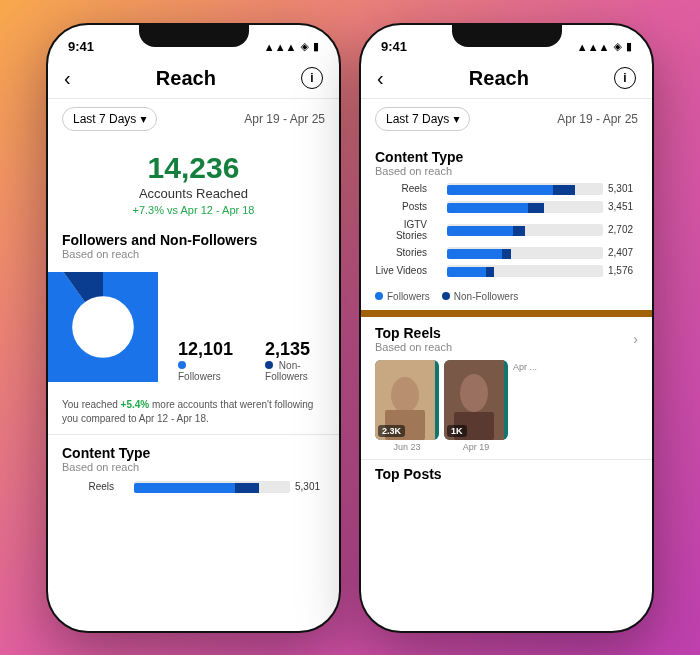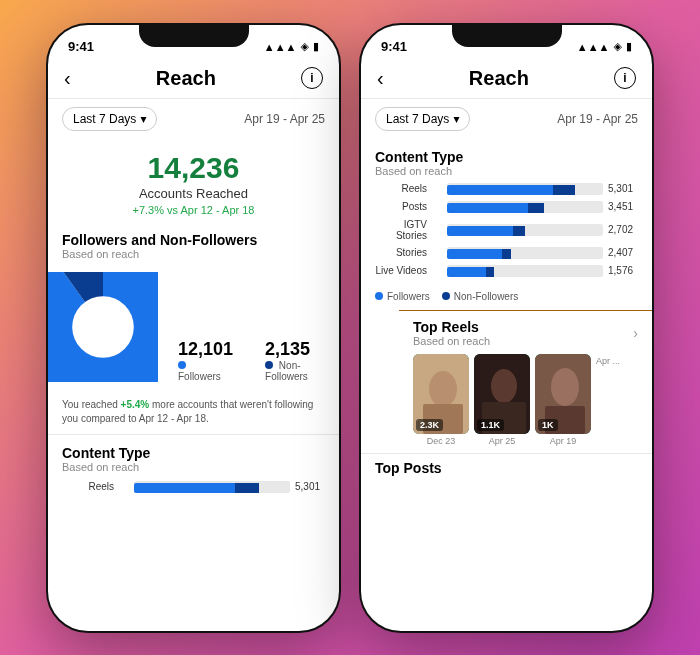--- a/index.html
+++ b/index.html
@@ -317,21 +317,21 @@
     }
 
     .reels-thumbnails {
       display: flex;
       gap: 5px;
       padding: 5px 14px;
       overflow: hidden;
     }
 
     .reel-thumb {
-      width: 56px;
+      width: 64px;
       height: 80px;
       border-radius: 6px;
       background: #0f766e;
       position: relative;
       overflow: hidden;
       flex-shrink: 0;
     }
 
     .reel-overlay {
       position: absolute;
@@ -547,54 +547,43 @@
       <div class="legend-item">
         <span class="legend-dot" style="background:#1a73e8"></span>
         <span>Followers</span>
       </div>
       <div class="legend-item">
         <span class="legend-dot" style="background:#0a3d8f"></span>
         <span>Non-Followers</span>
       </div>
     </div>
 
-    <div style="border-top:1px solid #a16207;margin-left:38px;">
+    <div style="border-top:7px solid #a16207;">
       <div class="top-reels-header">
         <div>
           <div class="title" style="font-size:14px;font-weight:700;color:#000;">Top Reels</div>
           <div class="subtitle" style="font-size:11px;color:#888;">Based on reach</div>
         </div>
         <span class="chevron">›</span>
       </div>
 
       <div class="reels-thumbnails">
 
         <div class="reel-item">
           <div class="reel-thumb">
             <svg width="60" height="80" viewBox="0 0 60 80">
               <rect width="60" height="80" fill="#c8a882"></rect>
               <ellipse cx="30" cy="35" rx="14" ry="18" fill="#b89070"></ellipse>
               <rect x="10" y="50" width="40" height="30" fill="#a07858" rx="2"></rect>
             </svg>
             <div class="reel-overlay">2.3K</div>
           </div>
-          <div class="reel-date">Dec 23</div>
-        </div>
-
-        <div class="reel-item">
-          <div class="reel-thumb">
-            <svg width="60" height="80" viewBox="0 0 60 80">
-              <rect width="60" height="80" fill="#2a1a18"></rect>
-              <ellipse cx="30" cy="32" rx="13" ry="17" fill="#5a3a30"></ellipse>
-              <rect x="8" y="48" width="44" height="32" fill="#3a2820" rx="2"></rect>
-            </svg>
-            <div class="reel-overlay">1.1K</div>
-          </div>
-          <div class="reel-date">Apr 25</div>
-        </div>
+          <div class="reel-date">Jun 23</div>
+        </div>
+
 
         <div class="reel-item">
           <div class="reel-thumb">
             <svg width="60" height="80" viewBox="0 0 60 80">
               <rect width="60" height="80" fill="#7a5848"></rect>
               <ellipse cx="30" cy="33" rx="14" ry="19" fill="#9a7060"></ellipse>
               <rect x="10" y="52" width="40" height="28" fill="#5a3a30" rx="2"></rect>
             </svg>
             <div class="reel-overlay">1K</div>
           </div>

